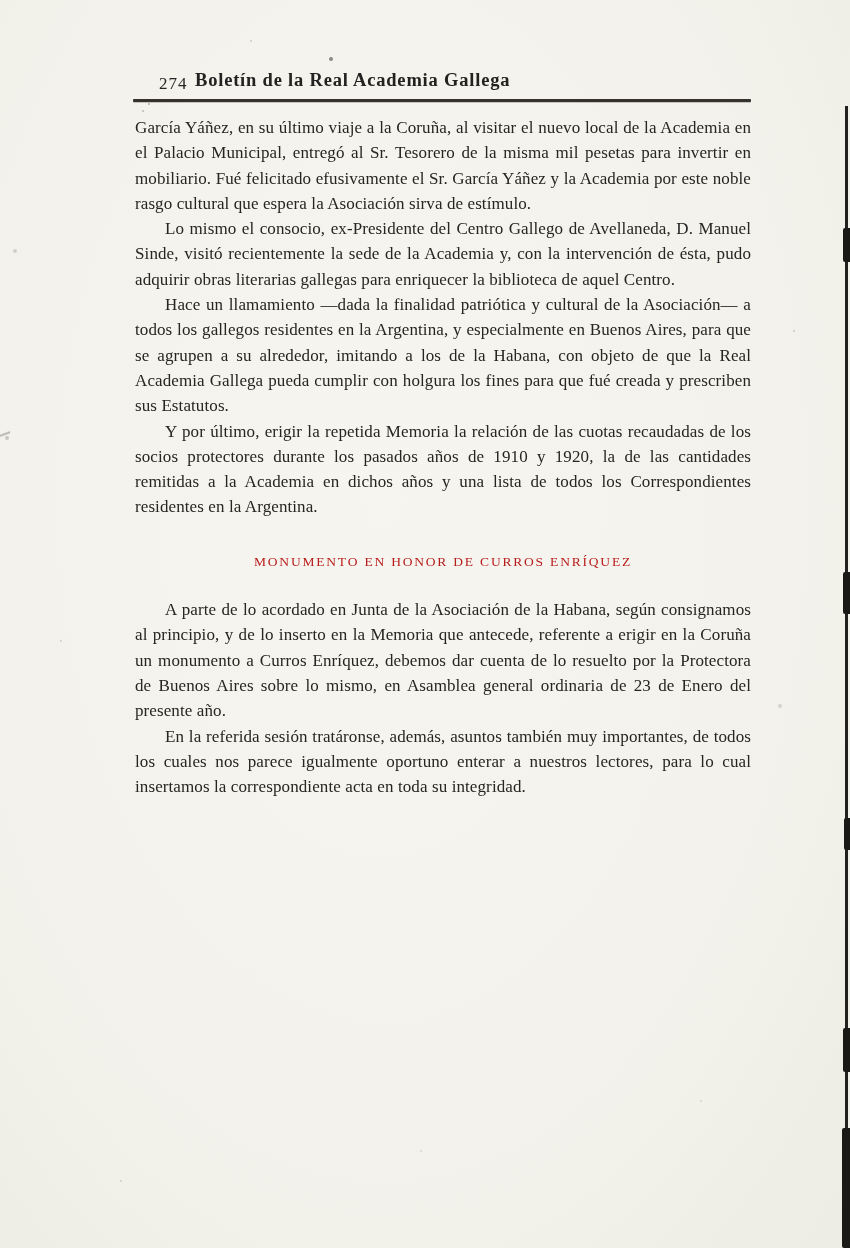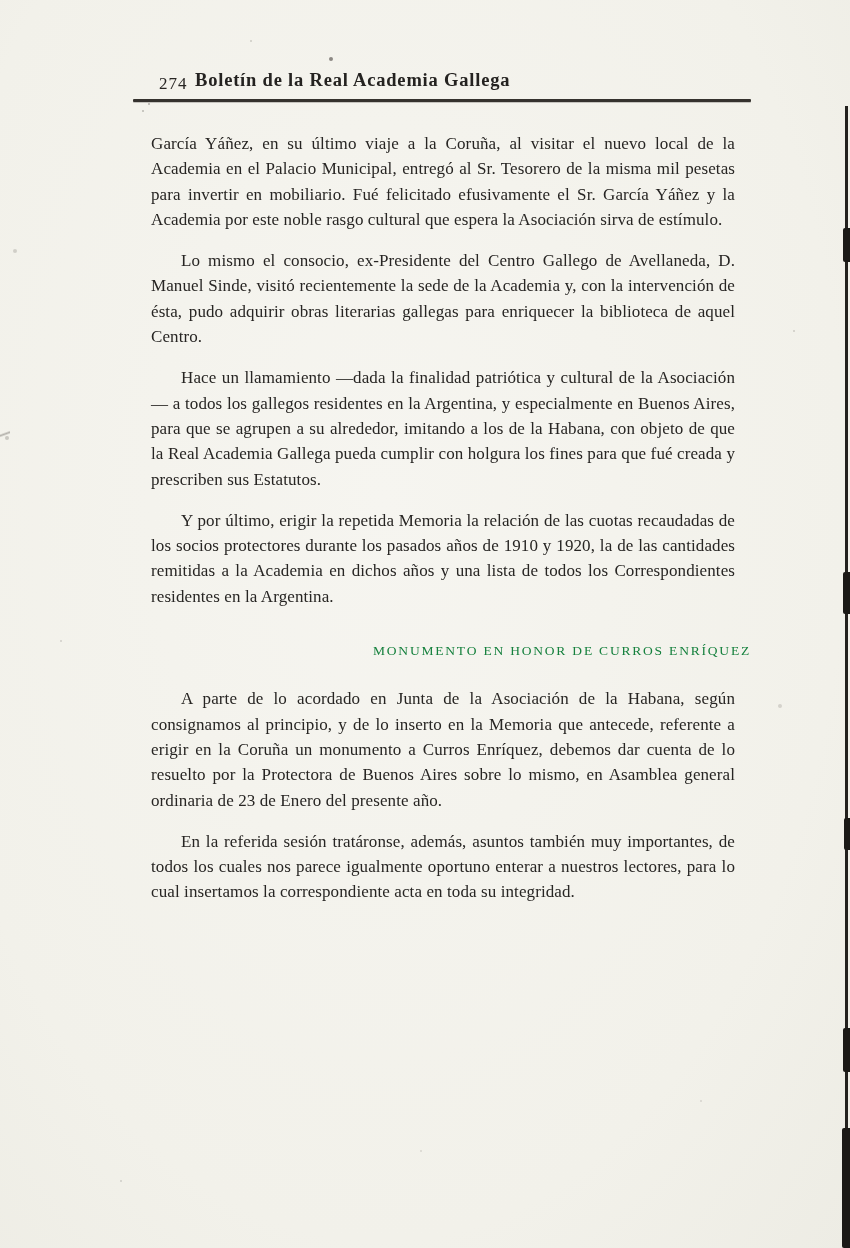--- a/index.html
+++ b/index.html
@@ -61,34 +61,34 @@
     position: absolute;
     top: 115px;
     left: 135px;
     width: 616px;
     font-size: 17px;
     line-height: 25.3px;
     text-align: justify;
     letter-spacing: 0.1px;
   }
   .text-block p {
-    margin: 16px;
+    margin: 0;
     text-indent: 30px;
   }
   .text-block p.noindent {
     text-indent: 0;
   }
   .text-block .em {
   }
   .section-heading {
-    text-align: right;
+    text-align: center;
     font-size: 13.5px;
     letter-spacing: 1.8px;
     margin: 29px 0 23px 0;
-    color: #15803d;
+    color: #b91c1c;
   }
   
   .scan-edge-line {
     position: absolute;
     right: 2px;
     top: 106px;
     bottom: 0;
     width: 3px;
     background: #23211e;
   }

